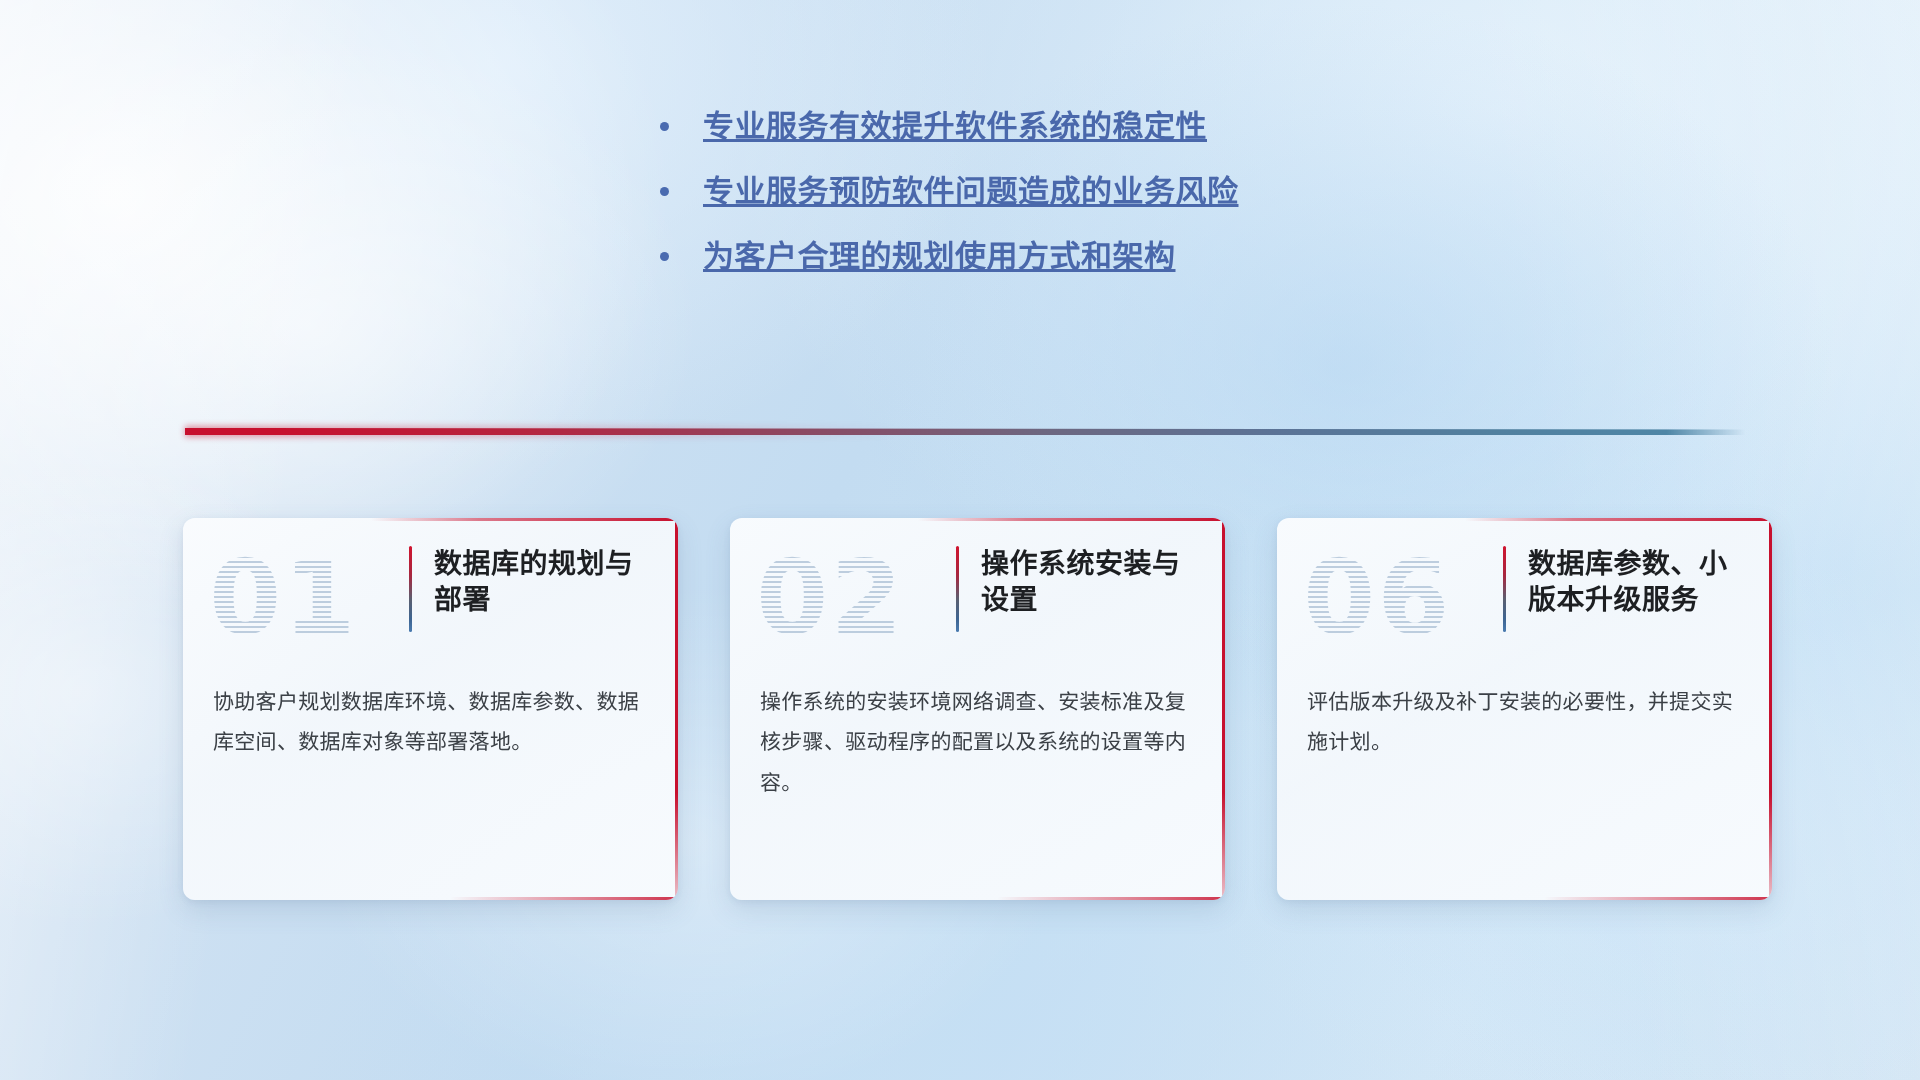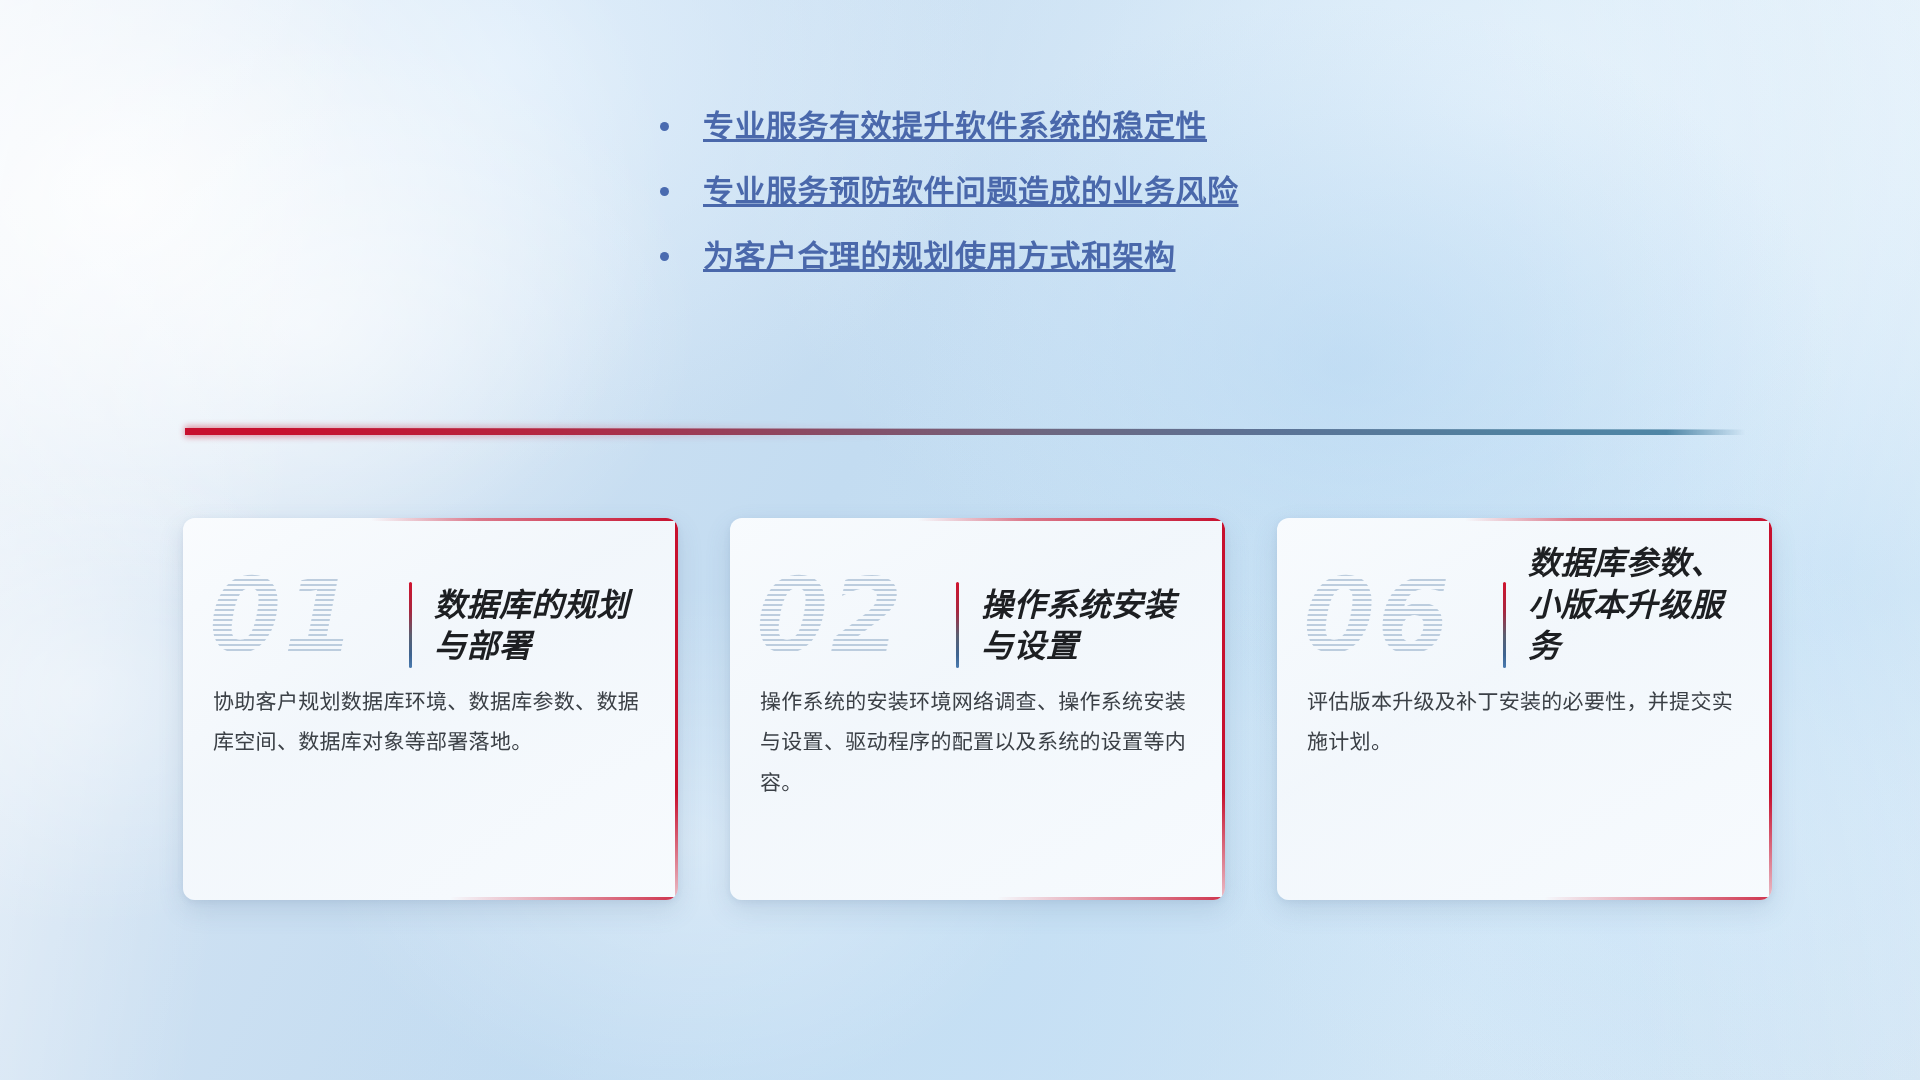--- a/index.html
+++ b/index.html
@@ -135,24 +135,23 @@
   }
   .card .accent-bottom {
     position:absolute; right:0; bottom:0;
     width:46%; height:3px;
     background:linear-gradient(270deg, rgba(199,16,46,0.85) 0%, rgba(199,16,46,0) 100%);
   }
 
   .card-head {
     position:relative;
     display:flex;
-    align-items:flex-end;
+    align-items:flex-start;
     padding:28px 26px 0 26px;
     height:150px;
-    font-style:italic;
   }
   .card-num {
     position:relative;
     font-family:"DejaVu Sans",sans-serif;
     font-size:104px;
     font-weight:700;
     letter-spacing:2px;
     line-height:1;
     width:196px;
     flex:0 0 auto;
@@ -169,21 +168,21 @@
   }
   .card-divider {
     width:3px;
     height:86px;
     flex:0 0 auto;
     margin:0 22px 0 4px;
     background:linear-gradient(180deg,#d0142f 0%, #a8263f 34%, #5a5f70 62%, #3e6491 85%, #4a7bb0 100%);
     border-radius:2px;
   }
   .card-title {
-    font-size:32px;
+    font-size:28px;
     line-height:1.30;
     font-weight:600;
     color:#1d1f22;
     letter-spacing:0.5px;
   }
   .card-body {
     padding:14px 30px 0 30px;
     font-size:21px;
     line-height:1.92;
     color:#3b4046;
@@ -236,21 +235,21 @@
 
     <div class="card">
       <div class="accent-top"></div>
       <div class="accent-right"></div>
       <div class="accent-bottom"></div>
       <div class="card-head">
         <div class="card-num">02</div>
         <div class="card-divider"></div>
         <div class="card-title">操作系统安装与设置</div>
       </div>
-      <div class="card-body">操作系统的安装环境网络调查、操作系统安装与设置、驱动程序的配置以及系统的设置等内容。</div>
+      <div class="card-body">操作系统的安装环境网络调查、安装标准及复核步骤、驱动程序的配置以及系统的设置等内容。</div>
     </div>
 
     <div class="card">
       <div class="accent-top"></div>
       <div class="accent-right"></div>
       <div class="accent-bottom"></div>
       <div class="card-head">
         <div class="card-num">06</div>
         <div class="card-divider"></div>
         <div class="card-title">数据库参数、小版本升级服务</div>

